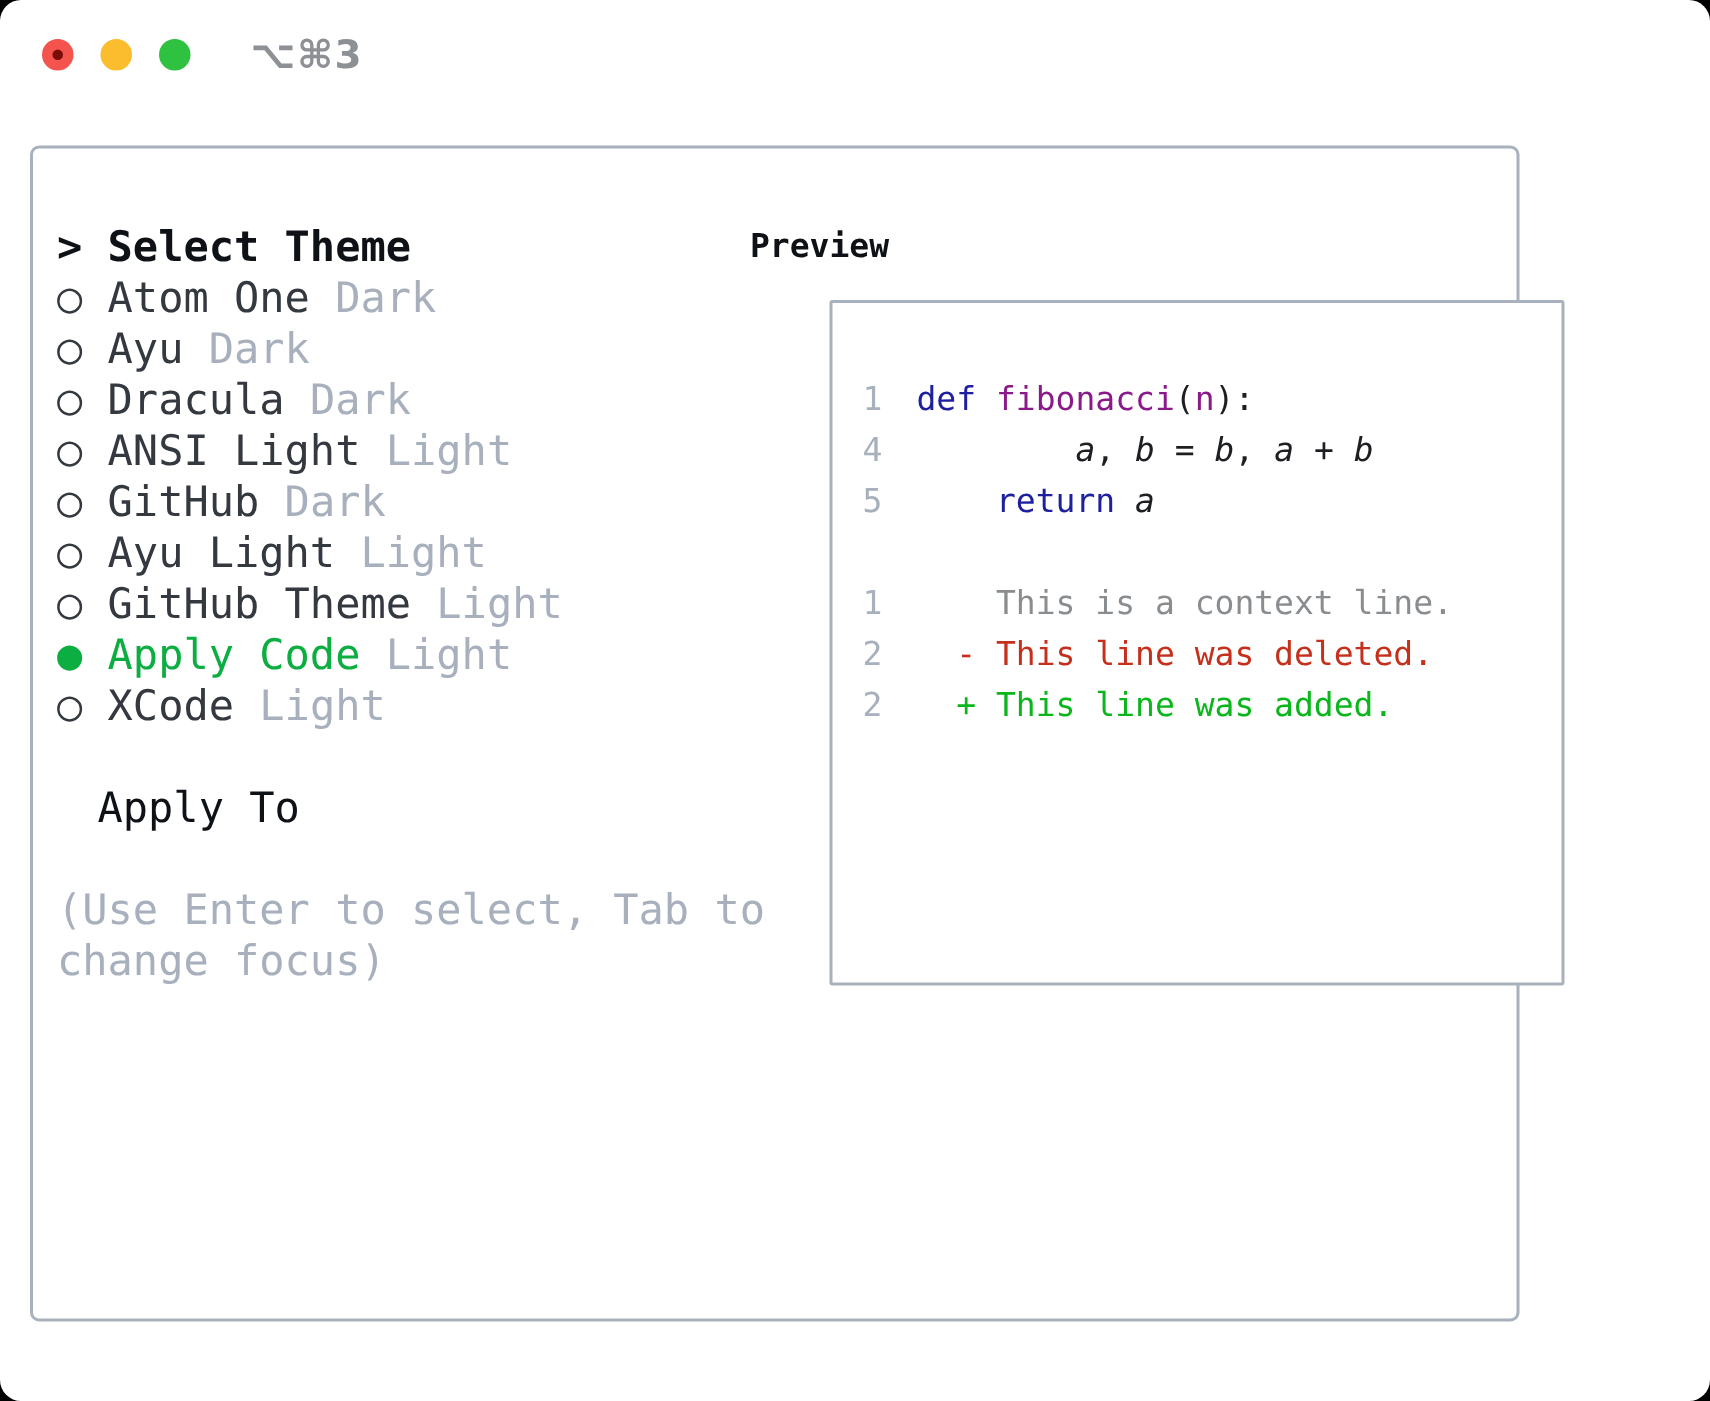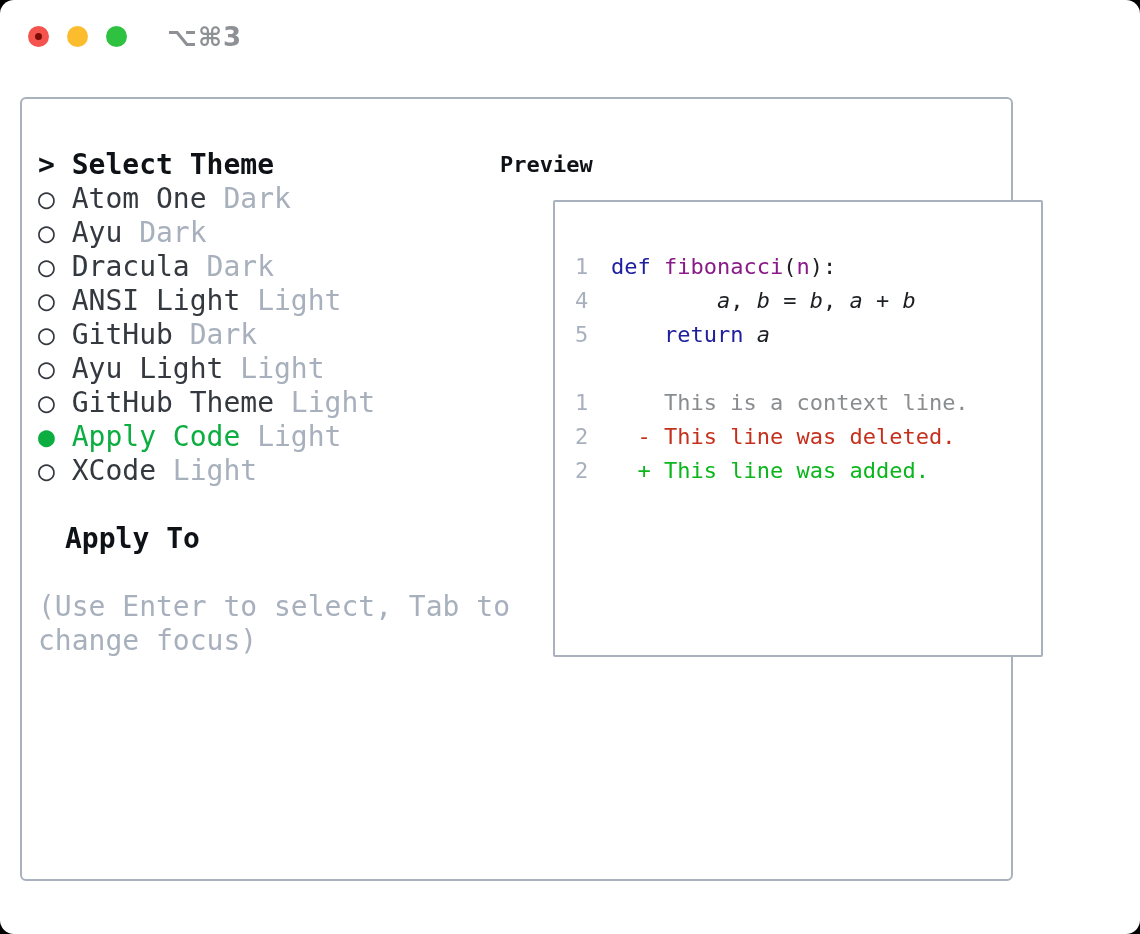--- a/index.html
+++ b/index.html
@@ -21,21 +21,21 @@
          border:2px solid var(--border);border-radius:6px;background:#fff;}
   
   .leftcol{position:absolute;left:38px;top:148px;font-size:28px;}
   .line{height:34px;line-height:34px;white-space:pre;}
   .hdr{font-weight:bold;color:var(--ink);}
   .radio{color:var(--name);}
   .radio.on{color:var(--accent);}
   .tname{color:var(--name);}
   .theme-row.sel .tname{color:var(--accent);}
   .ttag{color:var(--muted);}
-  .apply-label{color:var(--ink);padding-left:27px;font-weight:bold;}
+  .apply-label{color:var(--ink);padding-left:27px;}
   .opt-name{color:var(--name);}
   .opt.sel .opt-name{color:var(--accent);}
   .help{color:var(--muted);}
   
   .preview-label{position:absolute;left:500px;top:148px;height:34px;line-height:34px;
                  font-size:22px;font-weight:bold;color:var(--ink);}
   .preview-box{position:absolute;left:508px;top:200px;width:466px;height:404px;
                border:2px solid var(--border);border-radius:2px;background:#fff;
                padding:48px 0 1px 20px;box-sizing:content-box;font-size:22px;margin-left:45px;}
   .cl{height:34px;line-height:34px;white-space:pre;}

